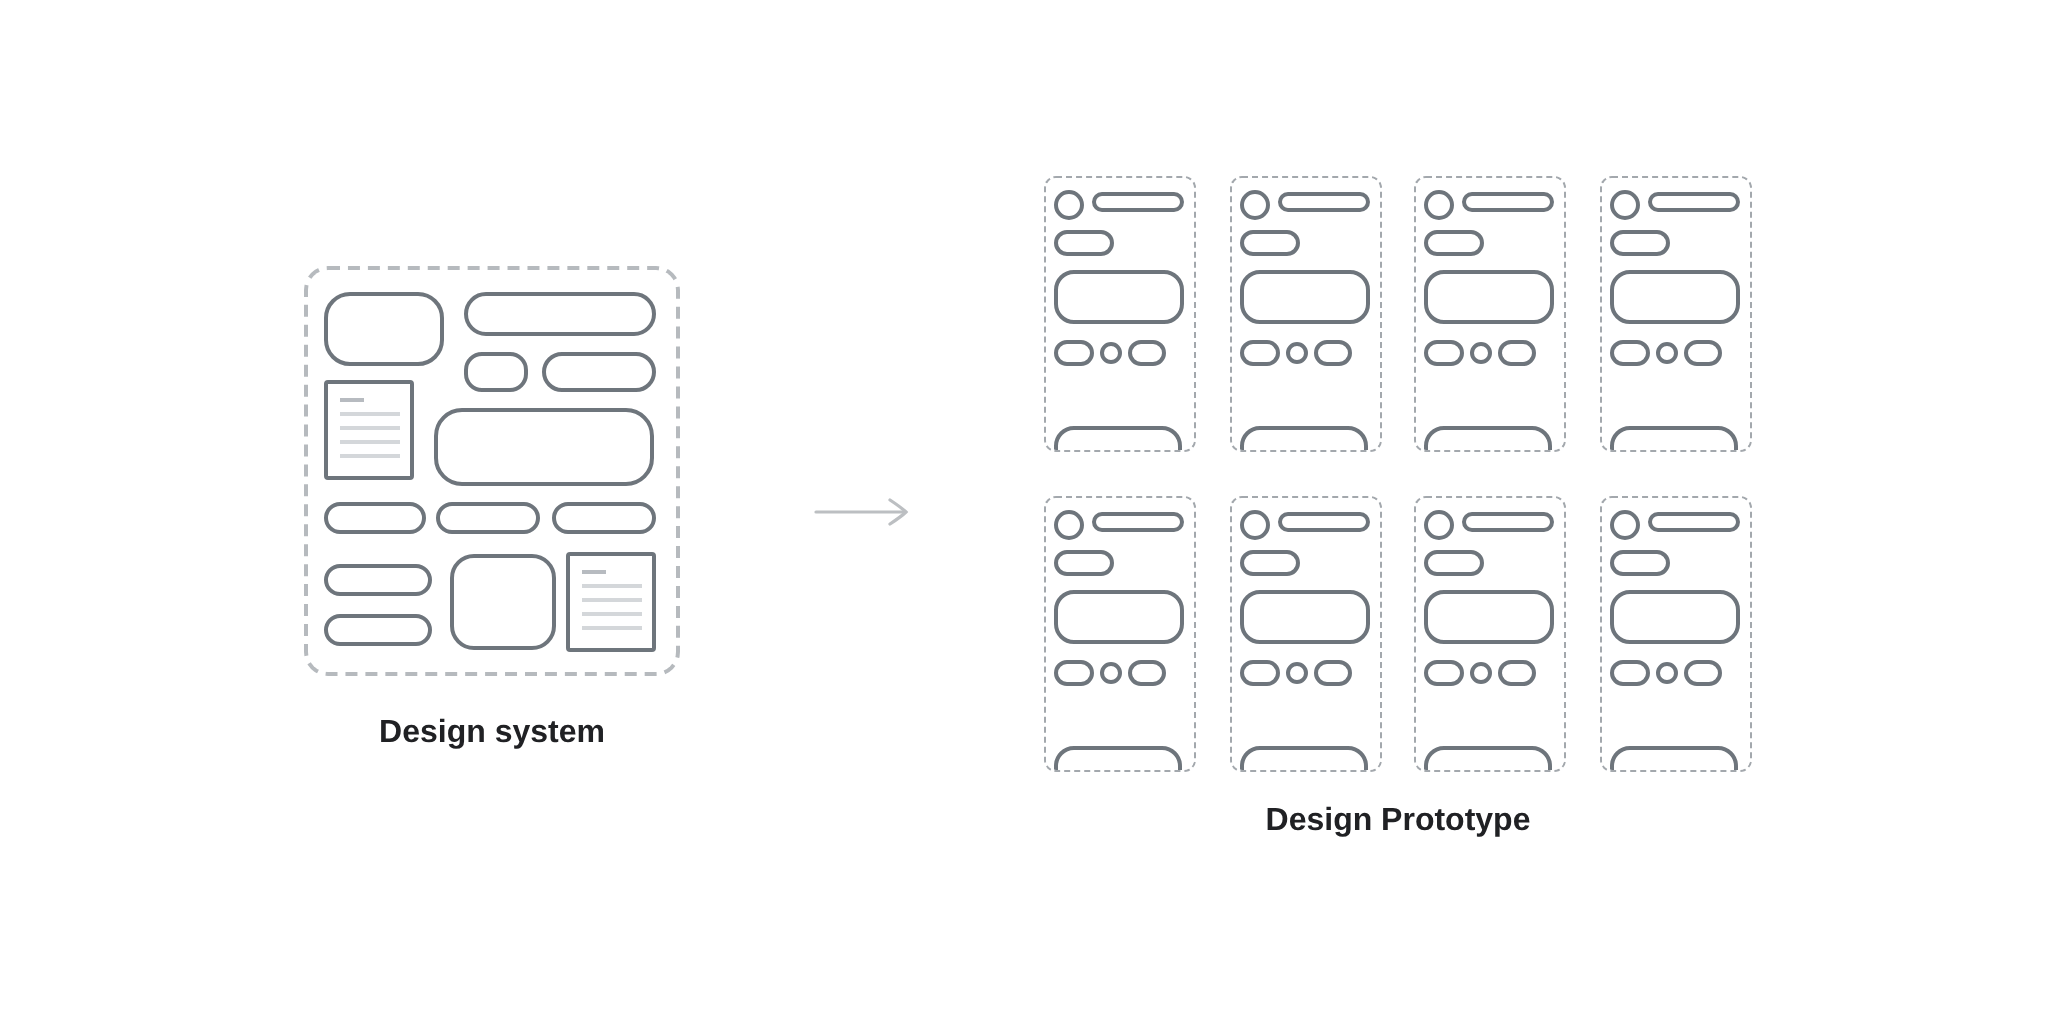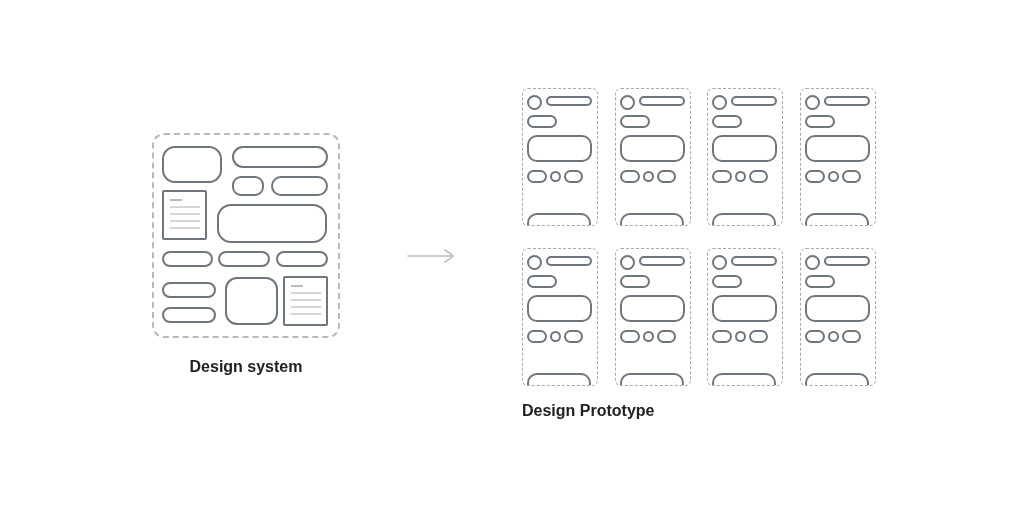--- a/index.html
+++ b/index.html
@@ -48,21 +48,21 @@
   .doc i.first{width:12px;background:var(--doc-line-dark);}
   .doc i.long{width:30px;}
 
   
   .ds-label{
     position:absolute;left:152px;top:358px;width:188px;
     text-align:center;font-size:16px;font-weight:700;color:var(--label-text);
   }
   .proto-label{
     position:absolute;left:522px;top:402px;width:354px;
-    font-size:16px;font-weight:700;color:var(--label-text);
+    text-align:center;font-size:16px;font-weight:700;color:var(--label-text);
   }
 
   
   .arrow{position:absolute;left:406px;top:247px;}
 
   
   .proto-grid{position:absolute;left:522px;top:88px;width:354px;height:298px;}
   .phone{
     position:absolute;width:76px;height:138px;
     border:1px dashed var(--phone-dash);border-radius:6px;

